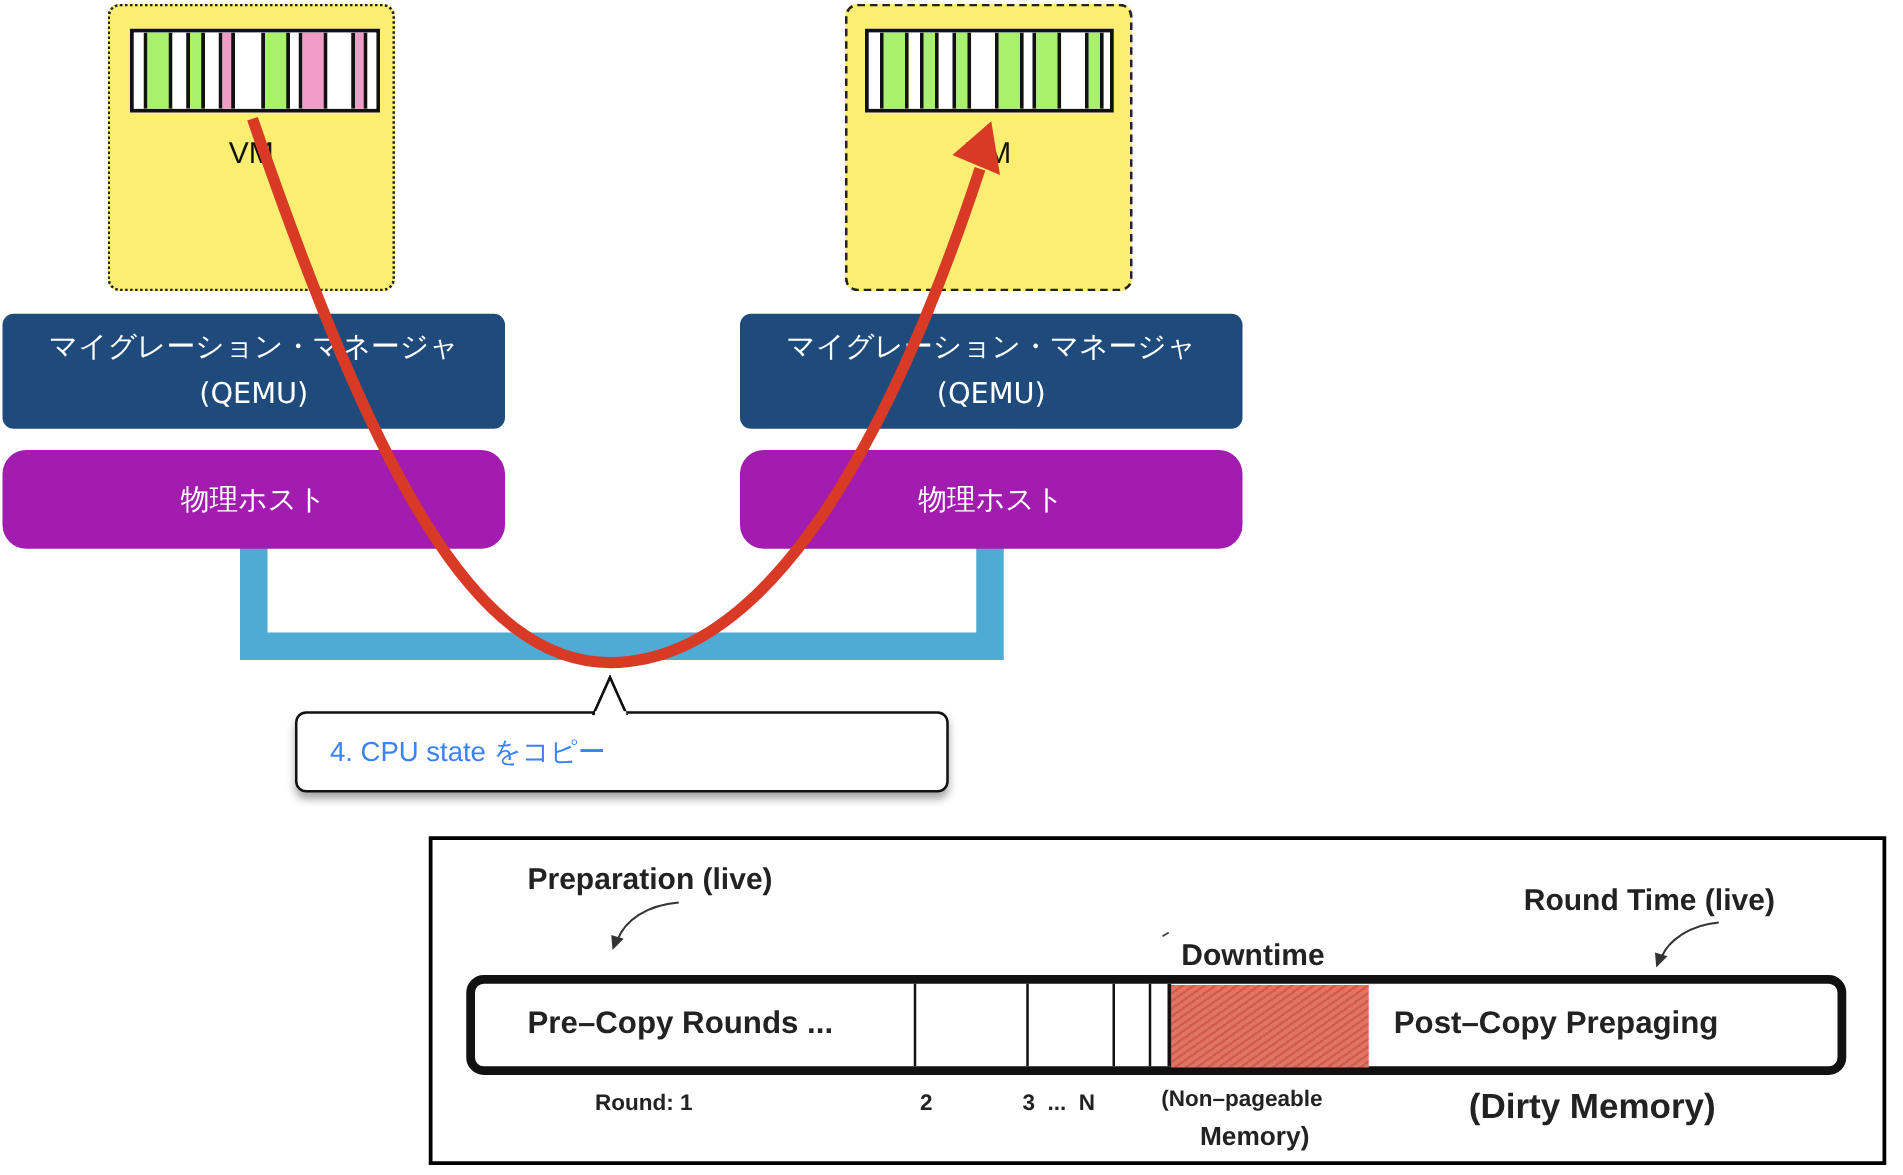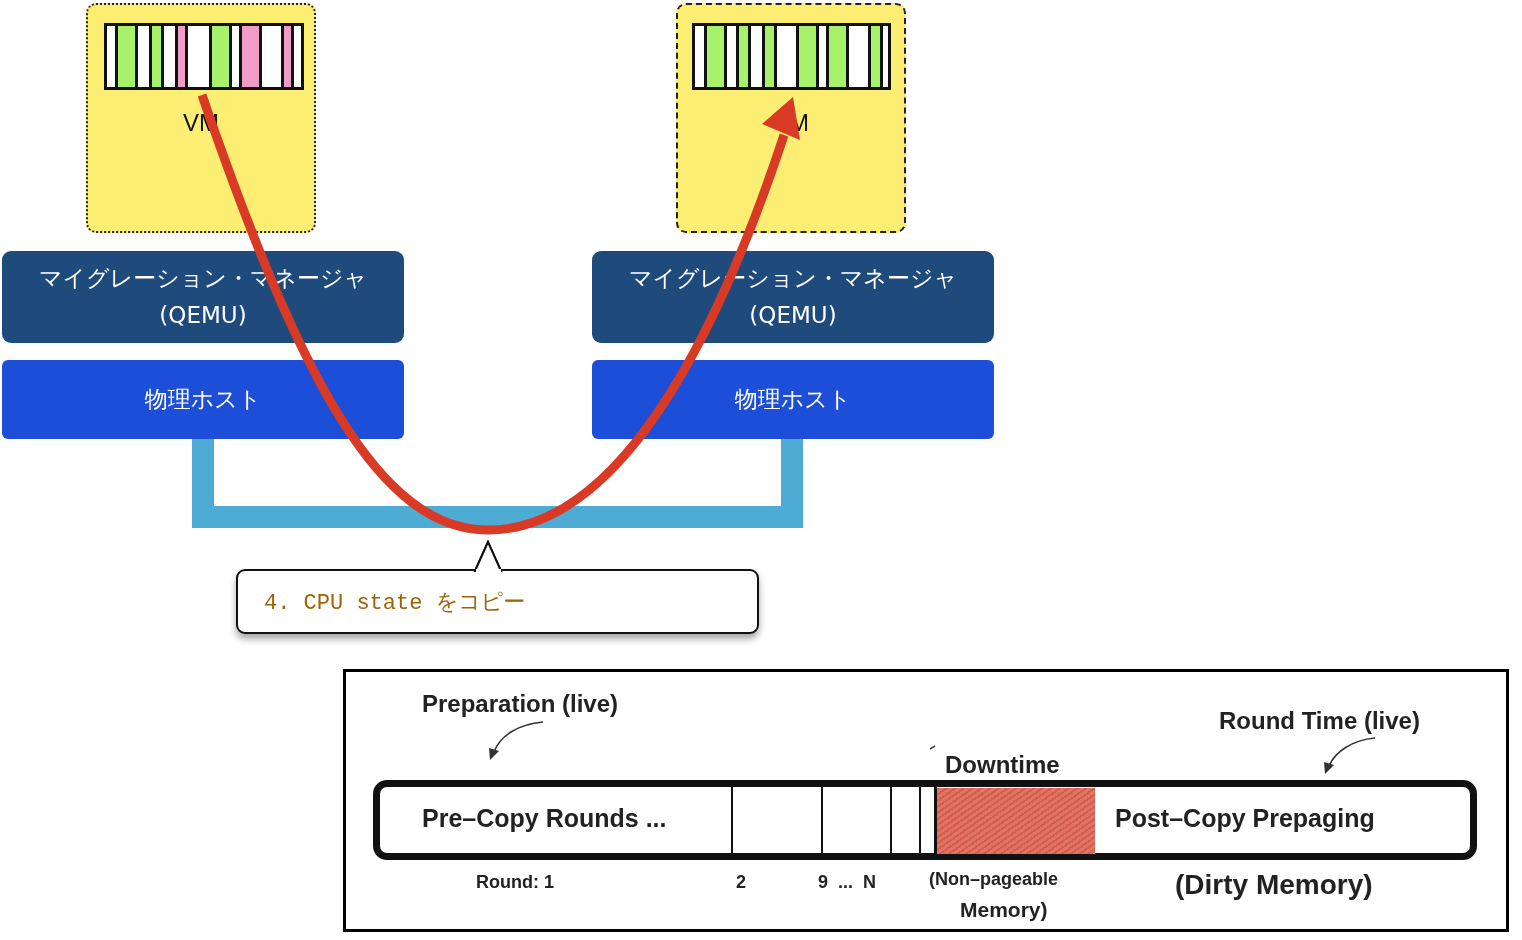--- a/index.html
+++ b/index.html
@@ -29,32 +29,32 @@
 
     
     .mgr {
       position: absolute; width: 402px; height: 92px; top: 251px;
       background: #1f4b7c; border-radius: 9px; color: #fff;
       display: flex; flex-direction: column; align-items: center; justify-content: center;
       font-size: 23px; line-height: 37px; font-family: "DejaVu Sans", sans-serif;
     }
     .host {
       position: absolute; width: 402px; height: 79px; top: 360px;
-      background: #1d4ed8; border-radius: 6px; color: #fff;
+      background: #a21caf; border-radius: 19px; color: #fff;
       display: flex; align-items: center; justify-content: center;
       font-size: 23px; font-family: "DejaVu Sans", sans-serif;
     }
 
     
     .callout {
       position: absolute; left: 236px; top: 569px; width: 523px; height: 65px;
       background: #fff; border: 2px solid #111; border-radius: 9px; box-sizing: border-box;
       box-shadow: 0 5px 7px rgba(0,0,0,0.35);
       font-size: 22px; padding-left: 26px; display: flex; align-items: center;
-      font-family: Liberation Mono, monospace; color: #a16207;
+      font-family: Liberation Sans, sans-serif; color: #3b82f6;
     }
 
     
     .fig {
       position: absolute; left: 343px; top: 669px; width: 1166px; height: 263px;
       border: 3px solid #000; box-sizing: border-box; background: #fff;
     }
     .fig-text {
       position: absolute; font-family: "Liberation Sans", sans-serif; font-weight: bold;
       color: #222; white-space: nowrap;
@@ -167,16 +167,16 @@
 <div class="tl-divider" style="left:821px"></div>
 <div class="tl-divider" style="left:890px"></div>
 <div class="tl-divider" style="left:919px"></div>
 <div class="tl-divider" style="left:934px;width:3px"></div>
 
 <div class="fig-text" style="left:422px;top:804px;font-size:25px">Pre–Copy Rounds ...</div>
 <div class="fig-text" style="left:1115px;top:804px;font-size:25px">Post–Copy Prepaging</div>
 
 <div class="fig-text" style="left:476px;top:872px;font-size:18px">Round: 1</div>
 <div class="fig-text" style="left:736px;top:872px;font-size:18px">2</div>
-<div class="fig-text" style="left:818px;top:872px;font-size:18px;white-space:pre">9  ...  N</div>
+<div class="fig-text" style="left:818px;top:872px;font-size:18px;white-space:pre">3  ...  N</div>
 <div class="fig-text" style="left:929px;top:869px;font-size:18px">(Non–pageable</div>
 <div class="fig-text" style="left:960px;top:898px;font-size:21px">Memory)</div>
 <div class="fig-text" style="left:1175px;top:869px;font-size:28px">(Dirty Memory)</div>
 
 </body></html>

